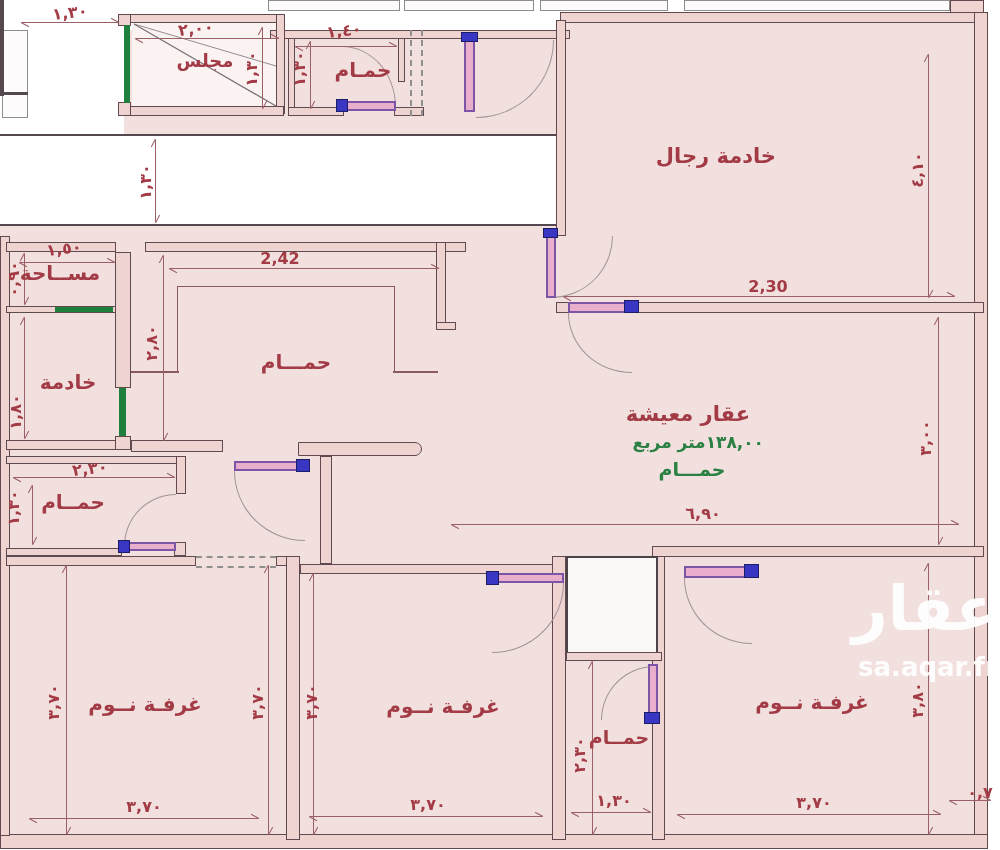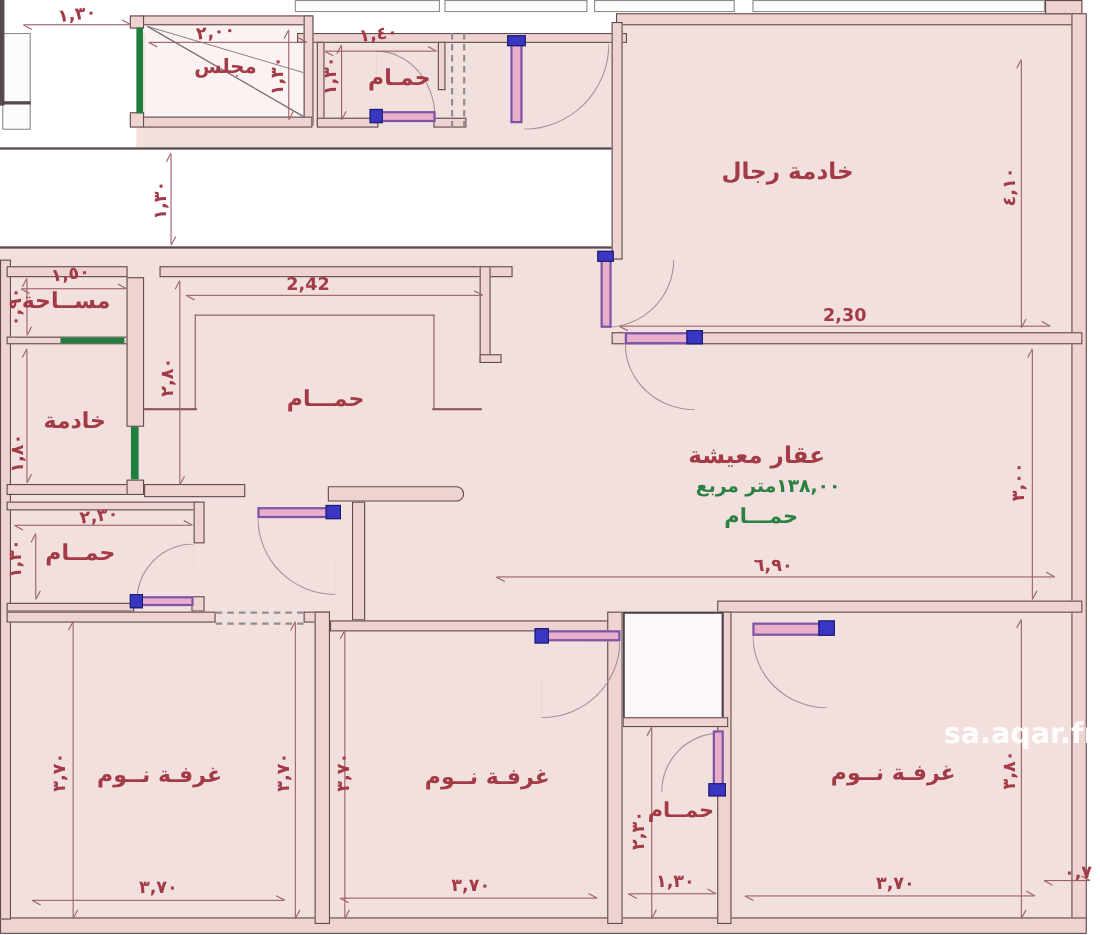--- a/index.html
+++ b/index.html
@@ -221,15 +221,16 @@
   <div class="abs room" dir="rtl" style="left:260px;top:350px;width:72px">حمـــام</div>
   <div class="abs room" dir="rtl" style="left:626px;top:402px;width:124px;font-size:21px">عقار معيشة</div>
   <div class="abs room green" dir="rtl" style="left:634px;top:432px;width:130px;font-size:17px">١٣٨,٠٠متر مربع</div>
   <div class="abs room green" dir="rtl" style="left:654px;top:458px;width:76px;font-size:19px">حمـــام</div>
   <div class="abs room" dir="rtl" style="left:32px;top:490px;width:82px">حمــام</div>
   <div class="abs room" dir="rtl" style="left:70px;top:692px;width:150px">غرفـة نــوم</div>
   <div class="abs room" dir="rtl" style="left:370px;top:694px;width:146px">غرفـة نــوم</div>
   <div class="abs room" dir="rtl" style="left:580px;top:726px;width:78px;font-size:19px">حمــام</div>
   <div class="abs room" dir="rtl" style="left:738px;top:690px;width:148px">غرفـة نــوم</div>
 
+  <div class="abs wm" style="left:852px;top:572px;font-size:62px;opacity:0.95">عقار</div>
   <div class="abs wm" style="left:858px;top:652px;font-size:26px;opacity:0.95">sa.aqar.fm</div>
 
 </div>
 
 </body></html>

